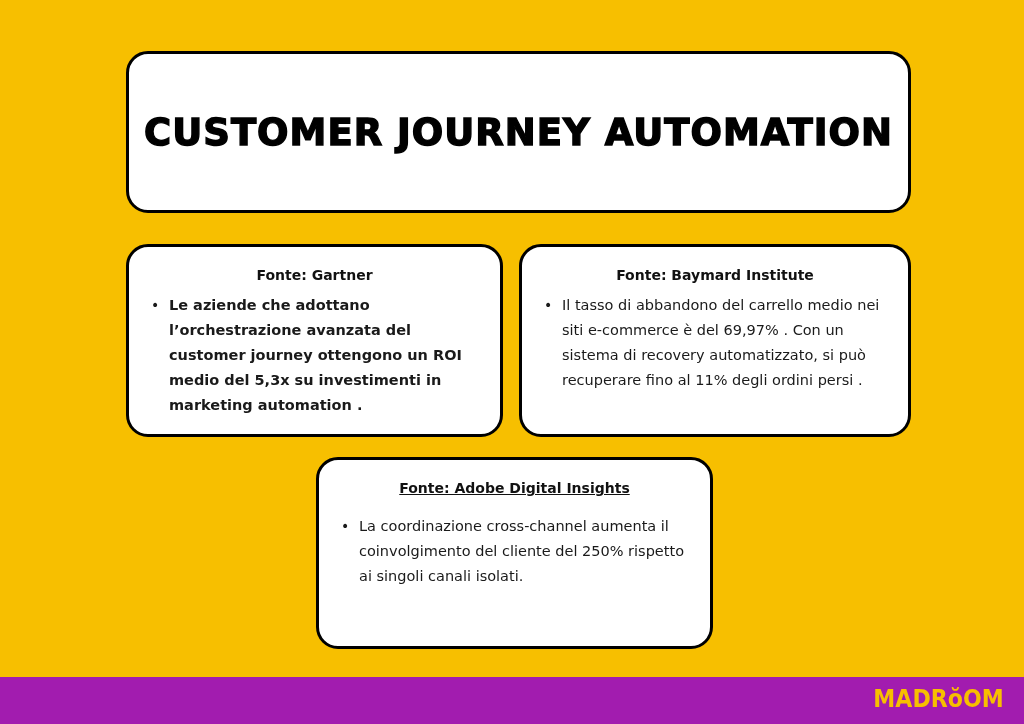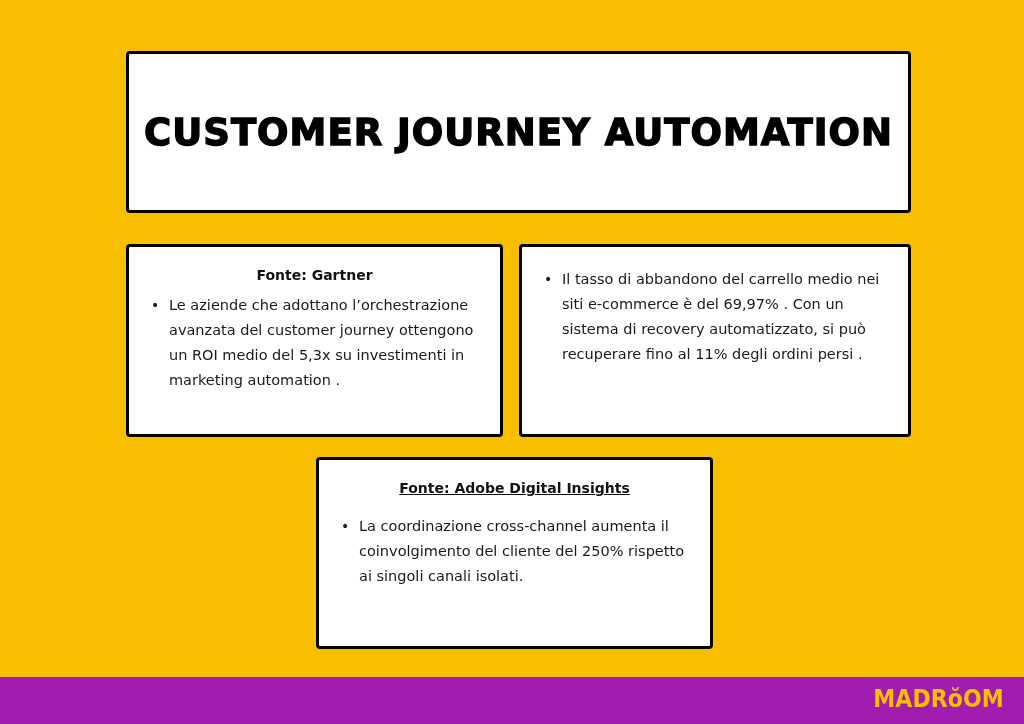--- a/index.html
+++ b/index.html
@@ -7,21 +7,21 @@
     body {
       background: #f7bf00;
       position: relative;
       font-family: "DejaVu Sans", sans-serif;
       color: #111;
     }
     .card {
       position: absolute;
       background: #ffffff;
       border: 3px solid #000;
-      border-radius: 4px;
+      border-radius: 22px;
     }
     .title-card {
       left: 126px; top: 51px; width: 785px; height: 162px;
       display: flex; align-items: center; justify-content: center;
     }
     .title-card h1 {
       font-family: "DejaVu Sans", sans-serif;
       font-weight: 900;
       font-size: 37px;
       letter-spacing: 1px;
@@ -46,21 +46,21 @@
       font-size: 14.5px;
       line-height: 25px;
       color: #1a1a1a;
     }
     .bullet .dot {
       width: 18px; flex: 0 0 18px;
       font-size: 14px;
       line-height: 25px;
     }
     .bullet .txt { flex: 1; }
-    .card-gartner .bullet .txt { font-weight: 400; }
+    .card-gartner .bullet .txt { font-weight: 700; }
     .card-baymard .bullet { margin-right: -8px; }
     .footer {
       position: absolute;
       left: 0; top: 677px; width: 1024px; height: 47px;
       background: #a21caf;
     }
     .logo {
       position: absolute;
       right: 20px; top: 8px;
       font-family: "DejaVu Sans", sans-serif;
@@ -81,20 +81,21 @@
 
 <div class="card info-card card-gartner">
   <div class="source">Fonte: Gartner</div>
   <div class="bullet">
     <span class="dot">•</span>
     <span class="txt">Le aziende che adottano l’orchestrazione avanzata del customer journey ottengono un ROI medio del 5,3x su investimenti in marketing automation .</span>
   </div>
 </div>
 
 <div class="card info-card card-baymard">
+  <div class="source">Fonte: Baymard Institute</div>
   <div class="bullet">
     <span class="dot">•</span>
     <span class="txt">Il tasso di abbandono del carrello medio nei siti e-commerce è del 69,97% . Con un sistema di recovery automatizzato, si può recuperare fino al 11% degli ordini persi .</span>
   </div>
 </div>
 
 <div class="card info-card card-adobe">
   <div class="source">Fonte: Adobe Digital Insights</div>
   <div class="bullet">
     <span class="dot">•</span>

